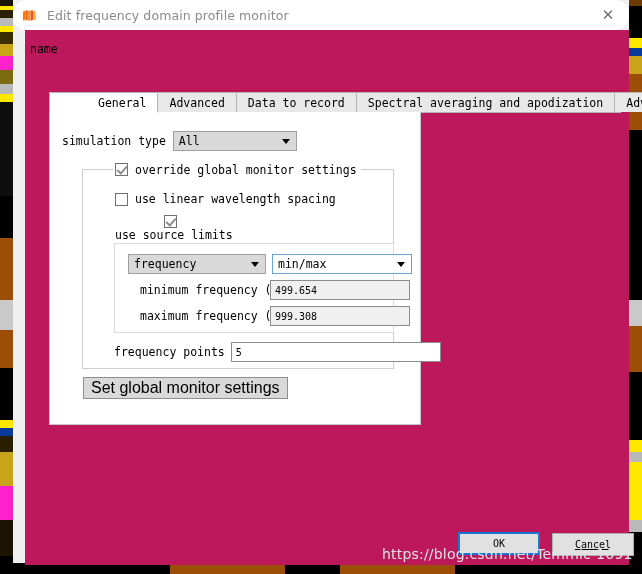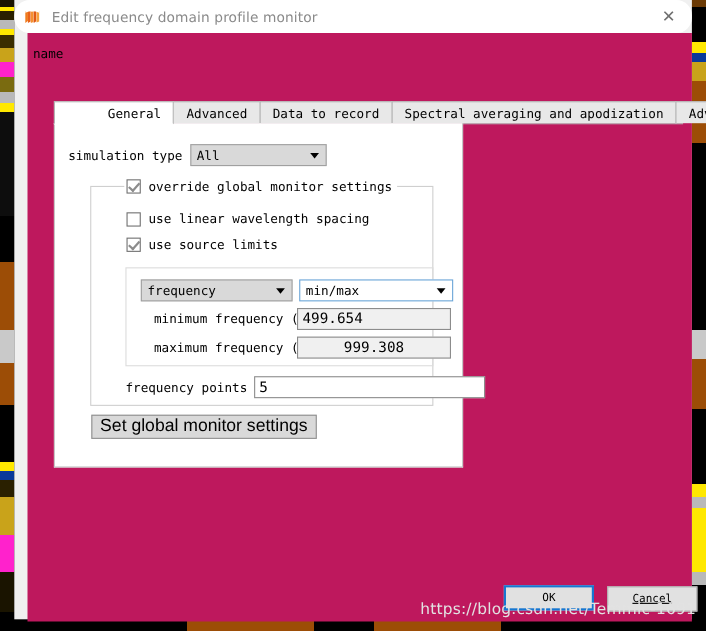--- a/index.html
+++ b/index.html
@@ -243,21 +243,21 @@
     border-top: 5px solid #000;
     margin-left: 8px;
   }
 
   
   .txt {
     height: 20px;
     border: 1px solid #8c8c8c;
     background: #f0f0f0;
     font-family: "DejaVu Sans Mono", monospace;
-    font-size: 13px;
+    font-size: 10px;
     color: #000;
     line-height: 18px;
     padding: 0 4px;
     box-sizing: border-box;
   }
   .txt.white { background: #ffffff; }
 
   
   .cb {
     width: 13px; height: 13px;
@@ -399,21 +399,21 @@
         <div class="group-legend">
           <span class="cb checked"></span>
           <span class="lbl">override global monitor settings</span>
         </div>
 
         <div class="row" style="position:absolute; left:32px; top:22px;">
           <span class="cb"></span>
           <span class="lbl">use linear wavelength spacing</span>
         </div>
 
-        <div class="row" style="position:absolute; left:32px; top:45px;">
+        <div class="row" style="position:absolute; left:32px; top:45px;flex-direction:column;">
           <span class="cb checked"></span>
           <span class="lbl">use source limits</span>
         </div>
 
         <div class="inner-box">
 
           <div class="row" style="position:absolute; left:13px; top:10px;">
             <div class="combo" style="width:138px; margin-right:6px;">
               <span>frequency</span>
               <span class="caret"></span>
@@ -424,21 +424,21 @@
             </div>
           </div>
 
           <div class="row" style="position:absolute; left:13px; top:36px;">
             <span class="lbl" style="width:142px; text-align:left; padding-left:12px; box-sizing:border-box;">minimum frequency (THz)</span>
             <input class="txt" style="width: 140px;" type="text" value="499.654">
           </div>
 
           <div class="row" style="position:absolute; left:13px; top:62px;">
             <span class="lbl" style="width:142px; text-align:left; padding-left:12px; box-sizing:border-box;">maximum frequency (THz)</span>
-            <input class="txt" style="width: 140px; text-align: center;" type="text" value="999.308">
+            <input class="txt" style="width: 140px;" type="text" value="999.308">
           </div>
 
         </div>
 
         <div class="row" style="position:absolute; left:31px; top:172px;">
           <span class="lbl" style="margin-right:6px;">frequency points</span>
           <input class="txt white" style="width: 210px;" type="text" value="5">
         </div>
 
       </div>

